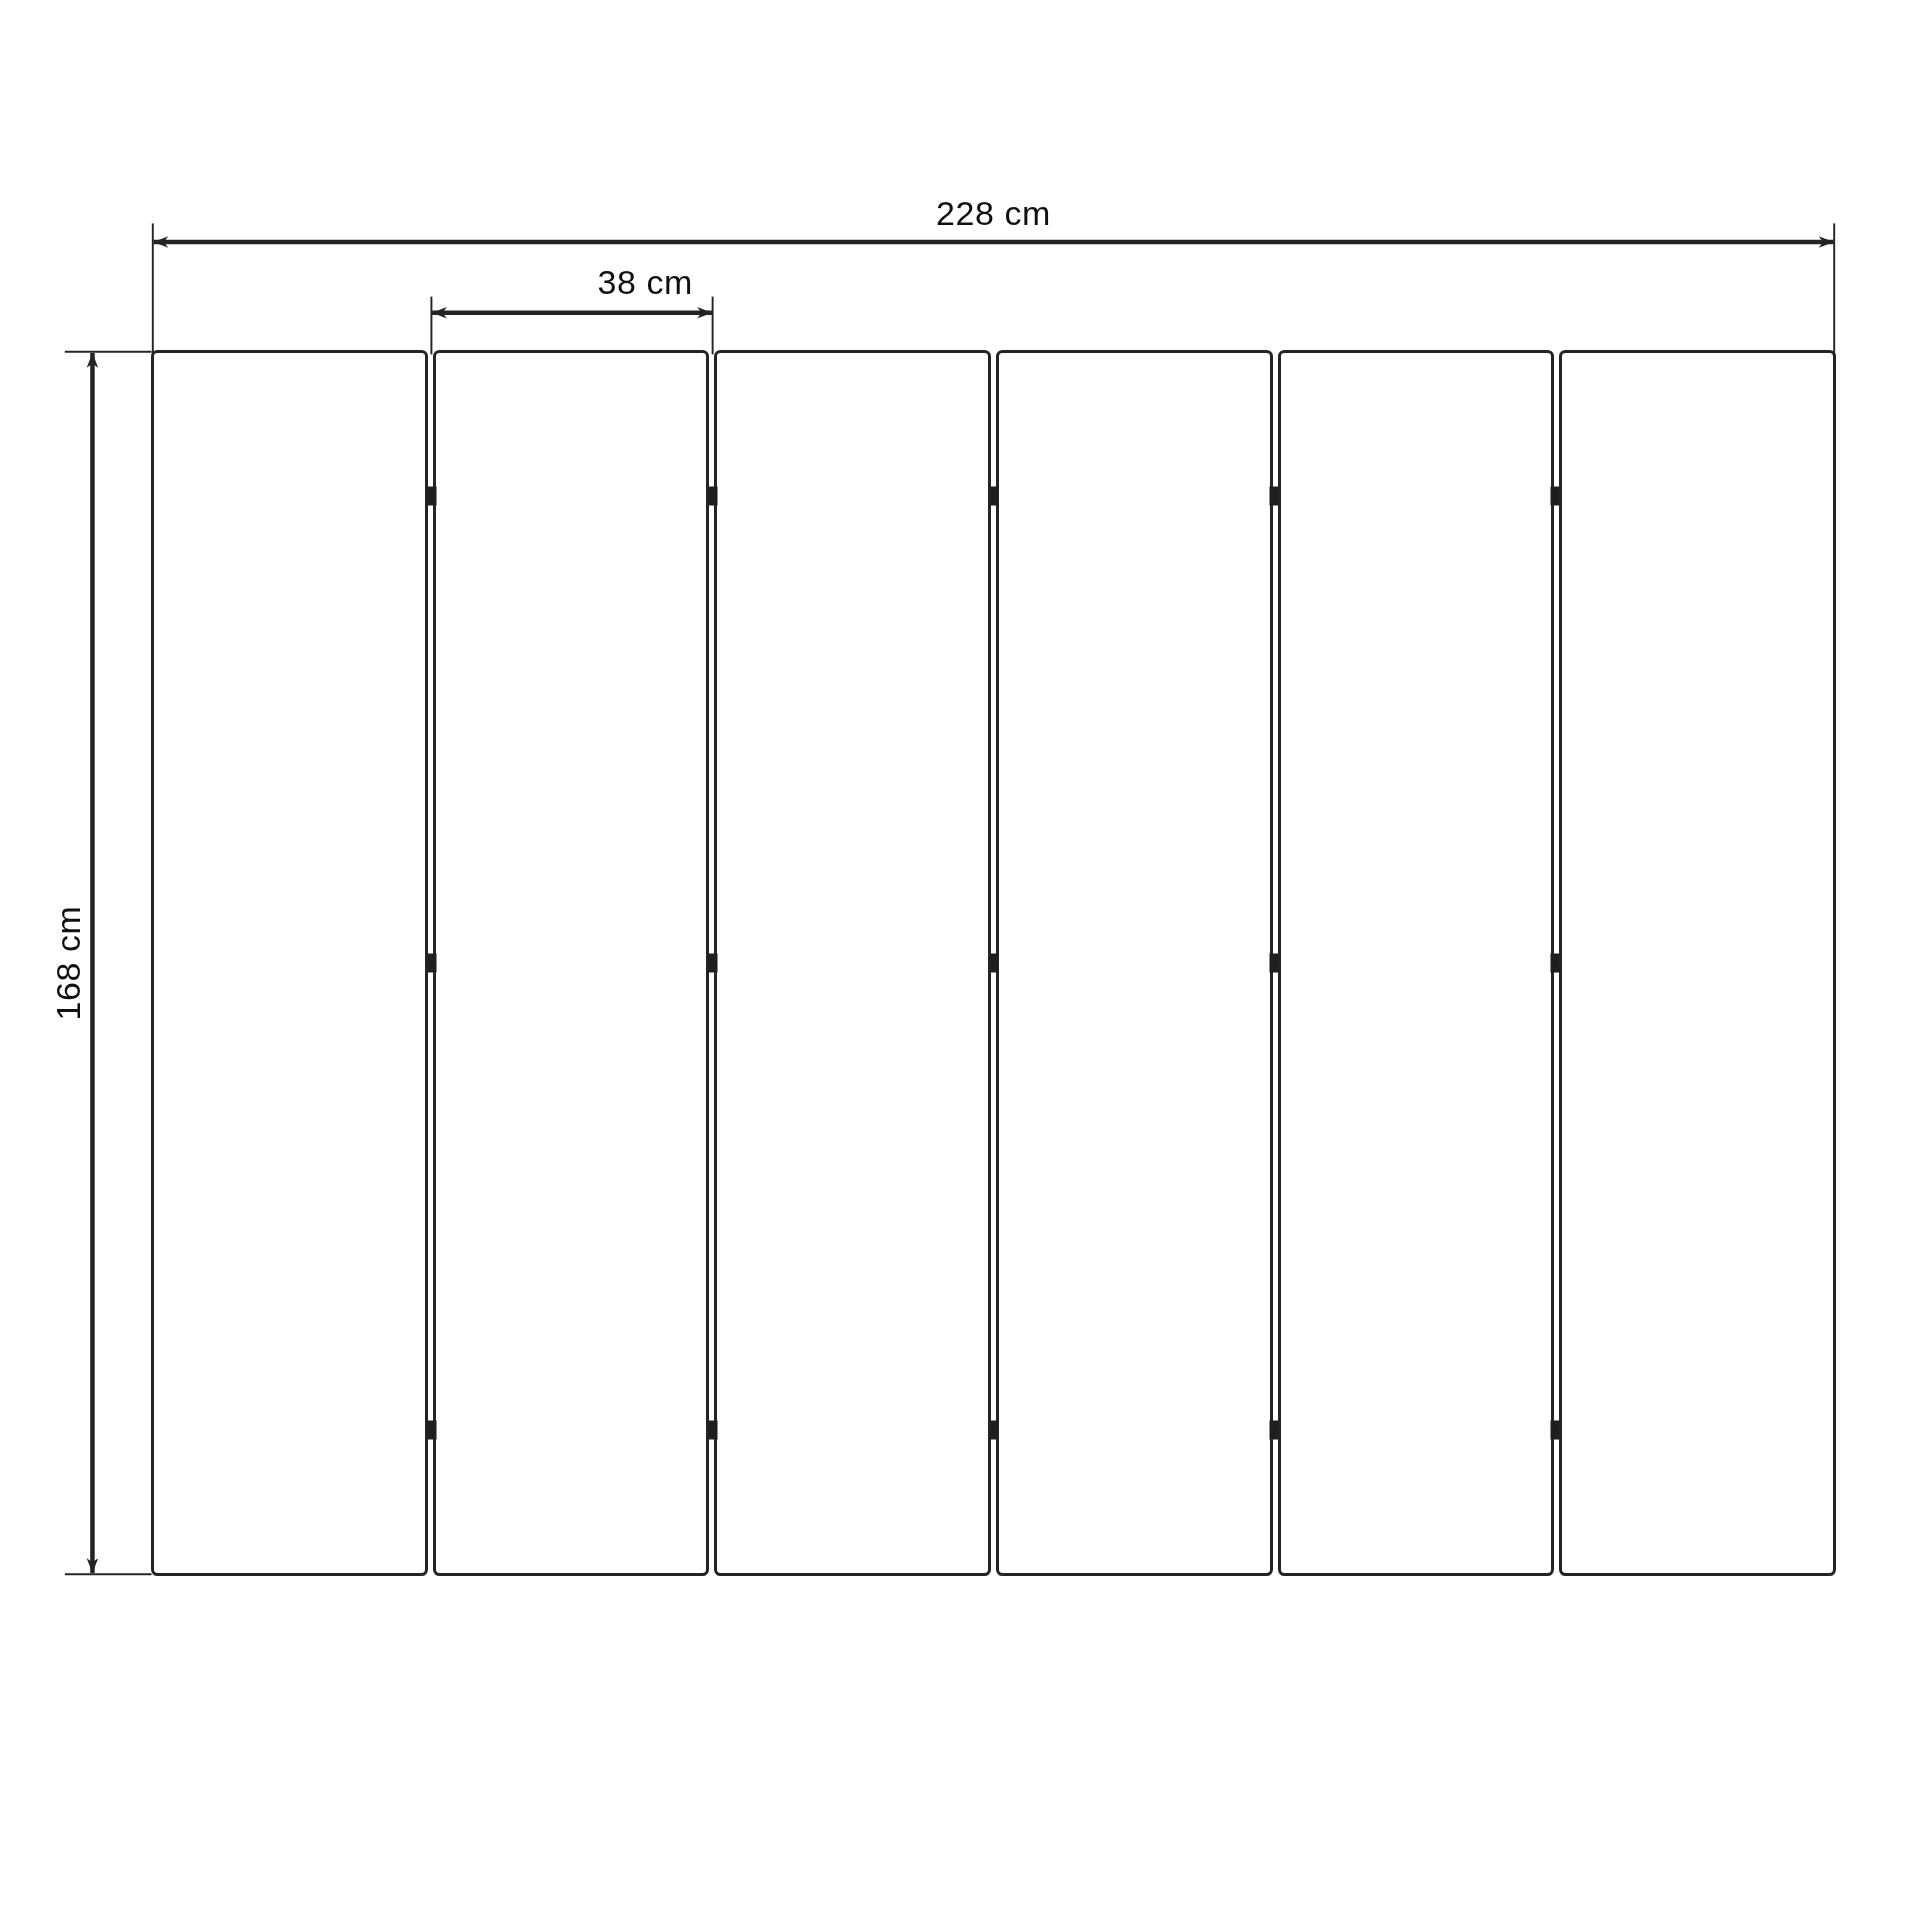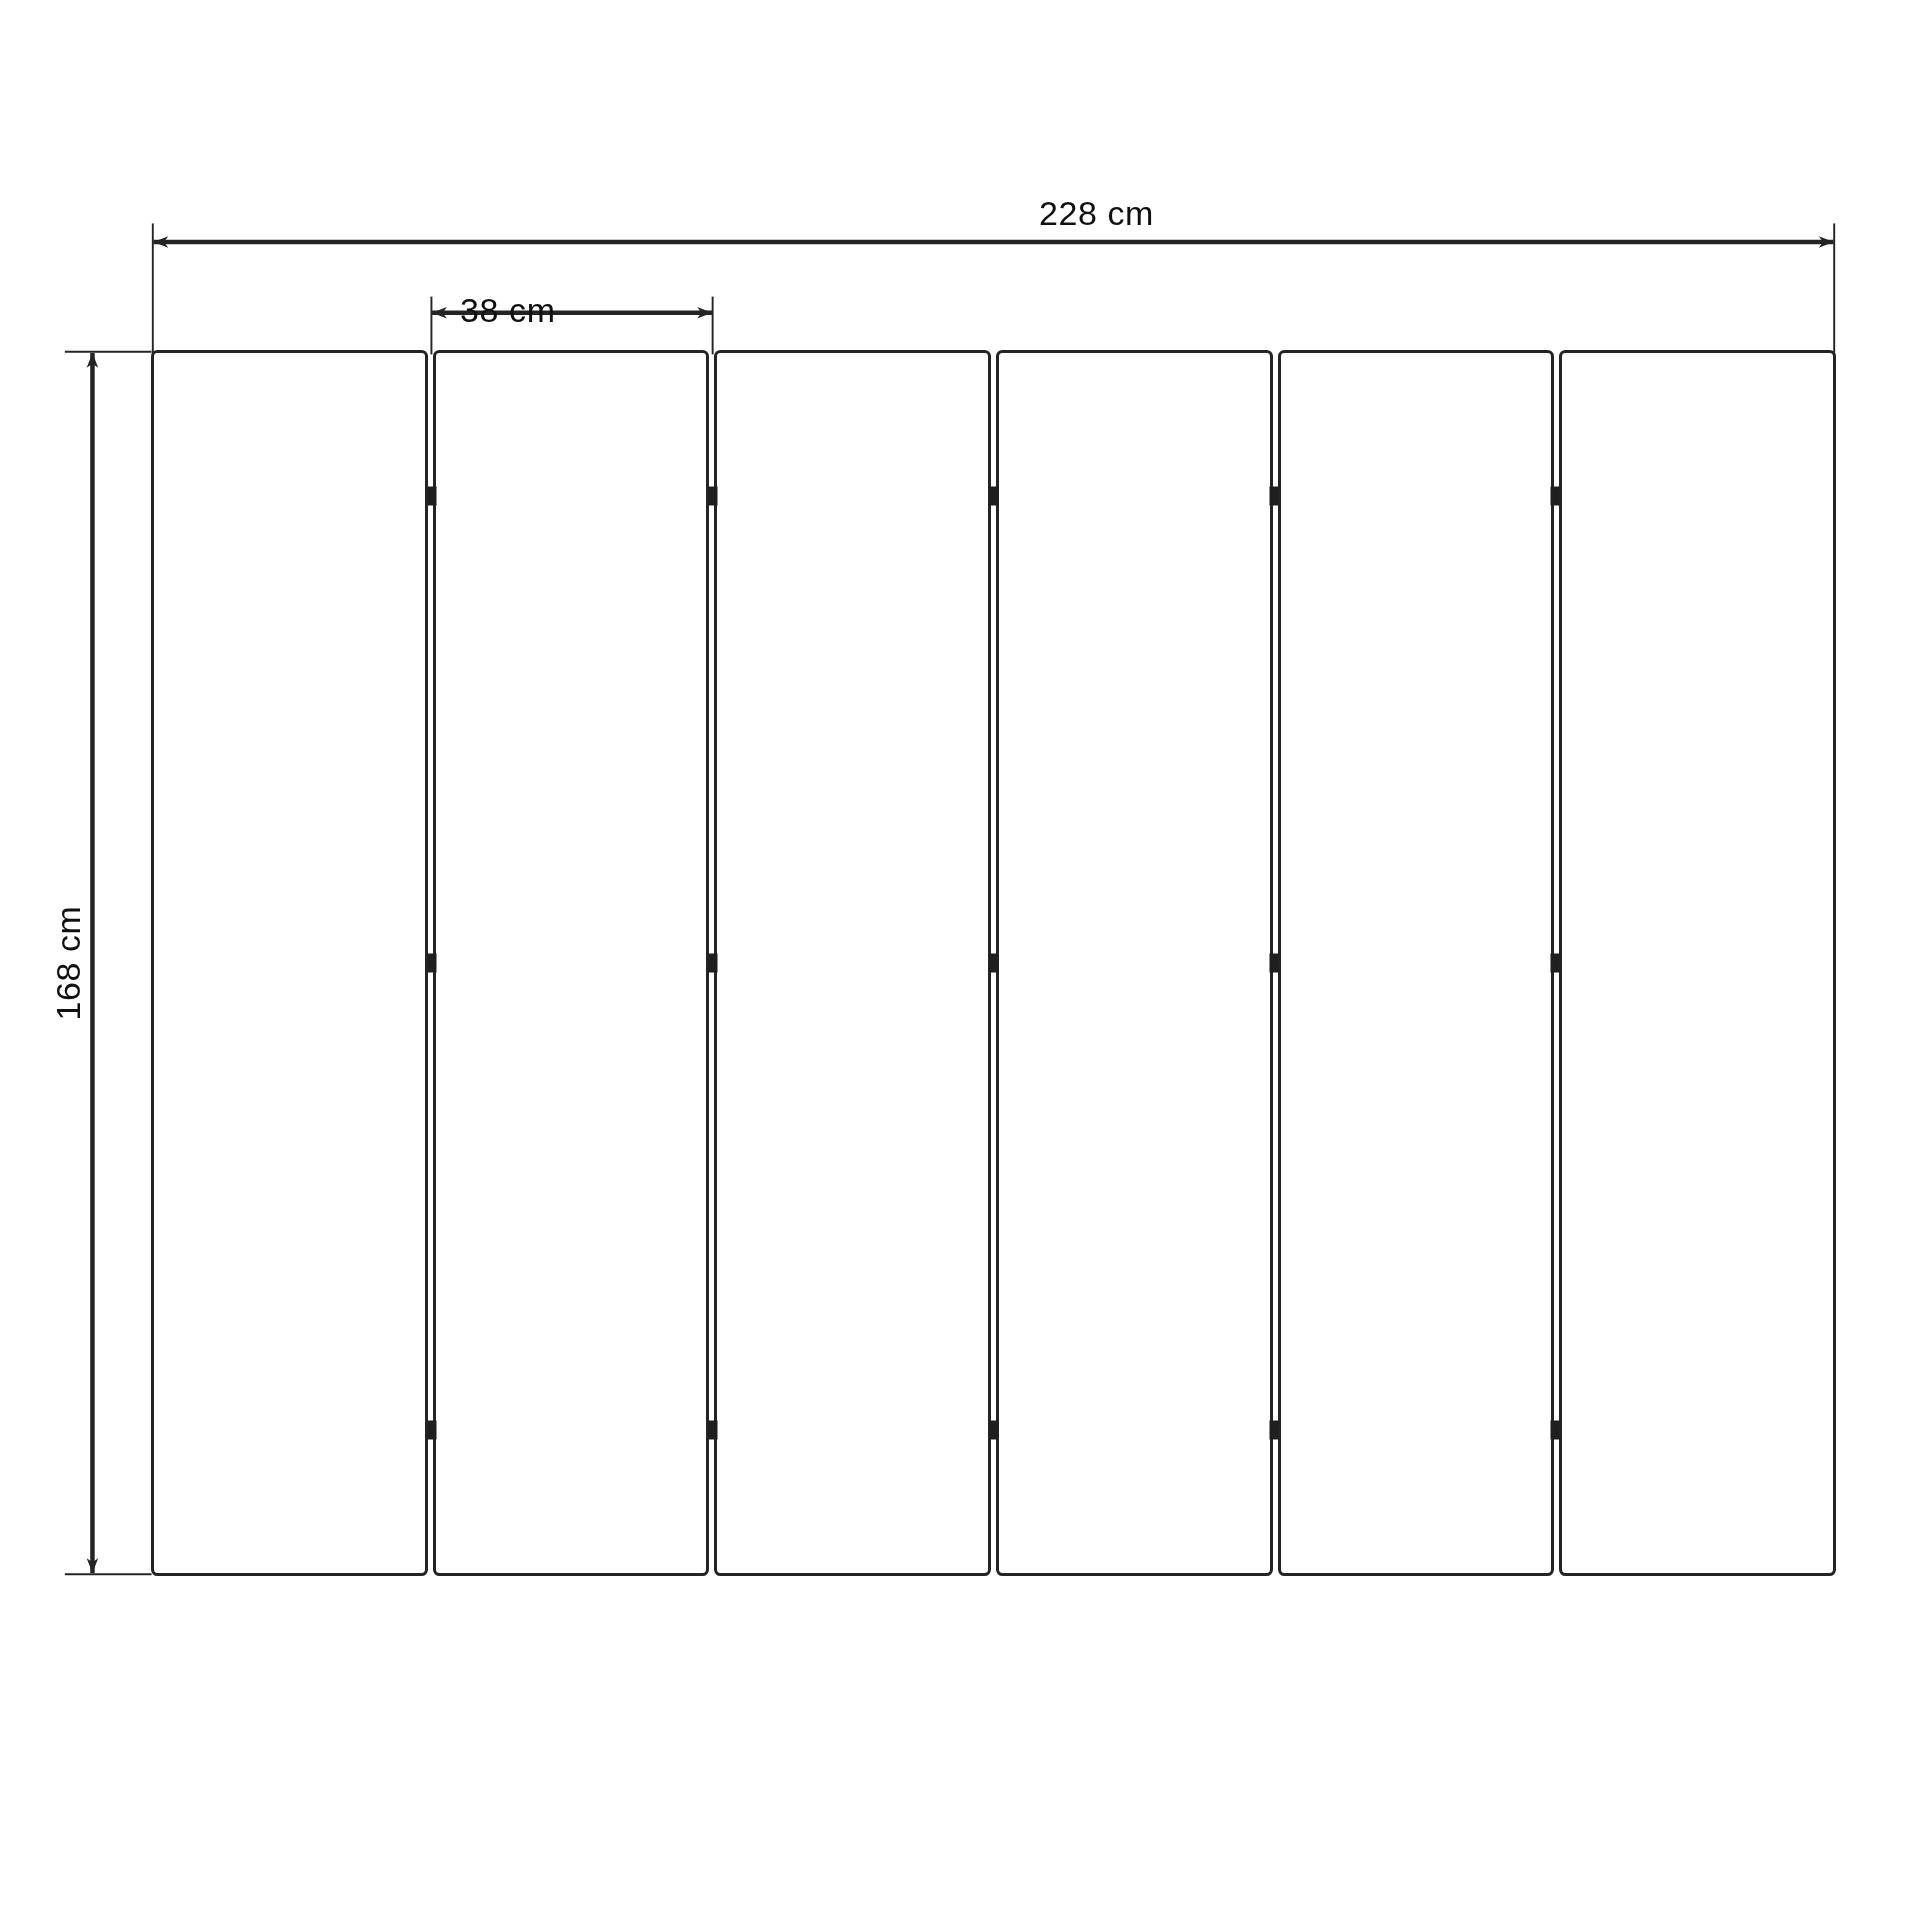--- a/index.html
+++ b/index.html
@@ -18,22 +18,22 @@
     height: 1926px;
   }
   .dim-label {
     position: absolute;
     font-size: 34px;
     line-height: 34px;
     color: #101010;
     letter-spacing: 0.6px;
     white-space: nowrap;
   }
-  .label-total { left: 833px; top: 196px; width: 321px; text-align: right; }
-  .label-panel { left: 460px;  top: 265px; width: 257px; text-align: left; margin-top: 28px; }
+  .label-total { left: 833px; top: 196px; width: 321px; text-align: center; }
+  .label-panel { left: 436px;  top: 265px; width: 257px; text-align: right; }
   .label-height {
     left: 68px; top: 963px;
     transform: translate(-50%, -50%) rotate(-90deg);
   }
   .panels {
     position: absolute;
     left: 151px; top: 350px;
     width: 1685px; height: 1226px;
     display: flex;
     gap: 5.1px;

